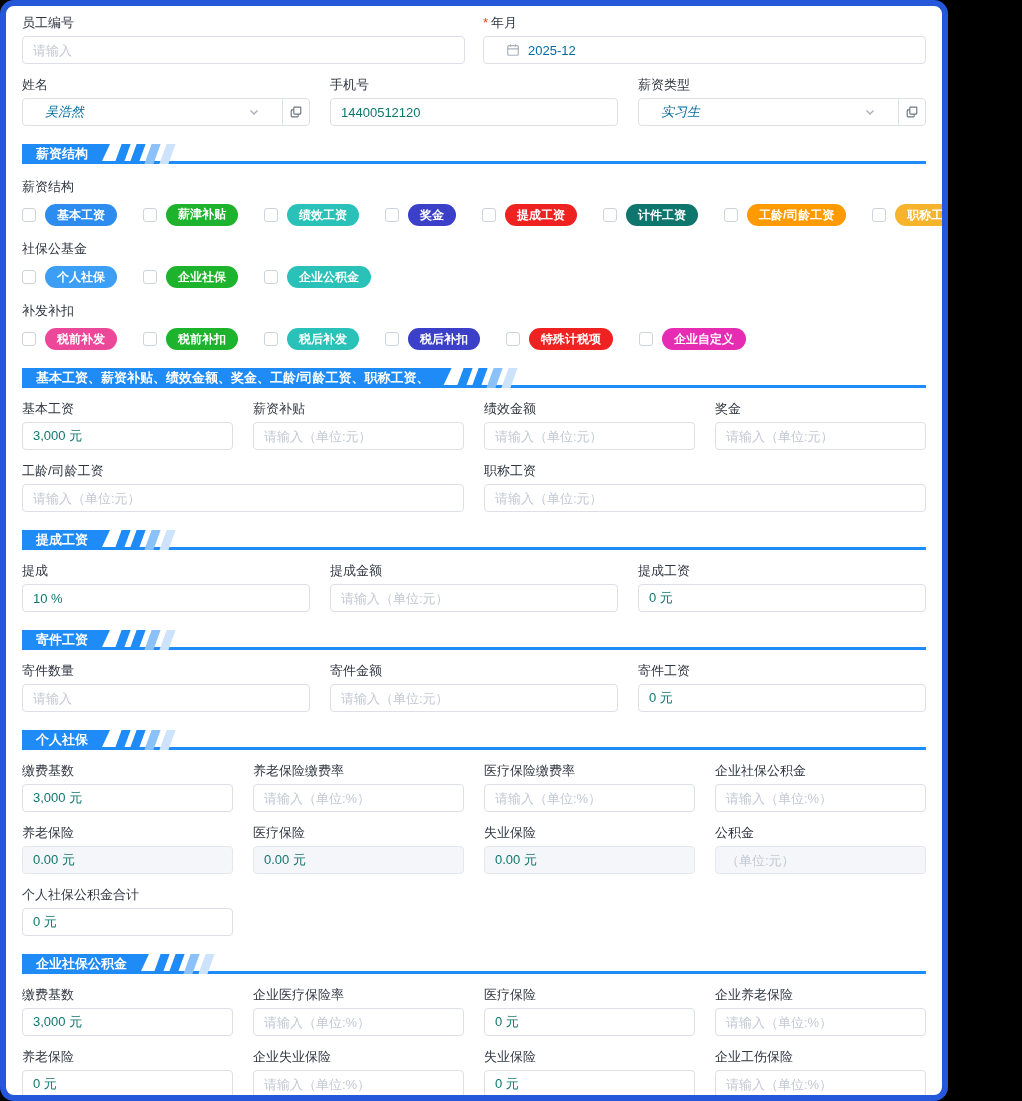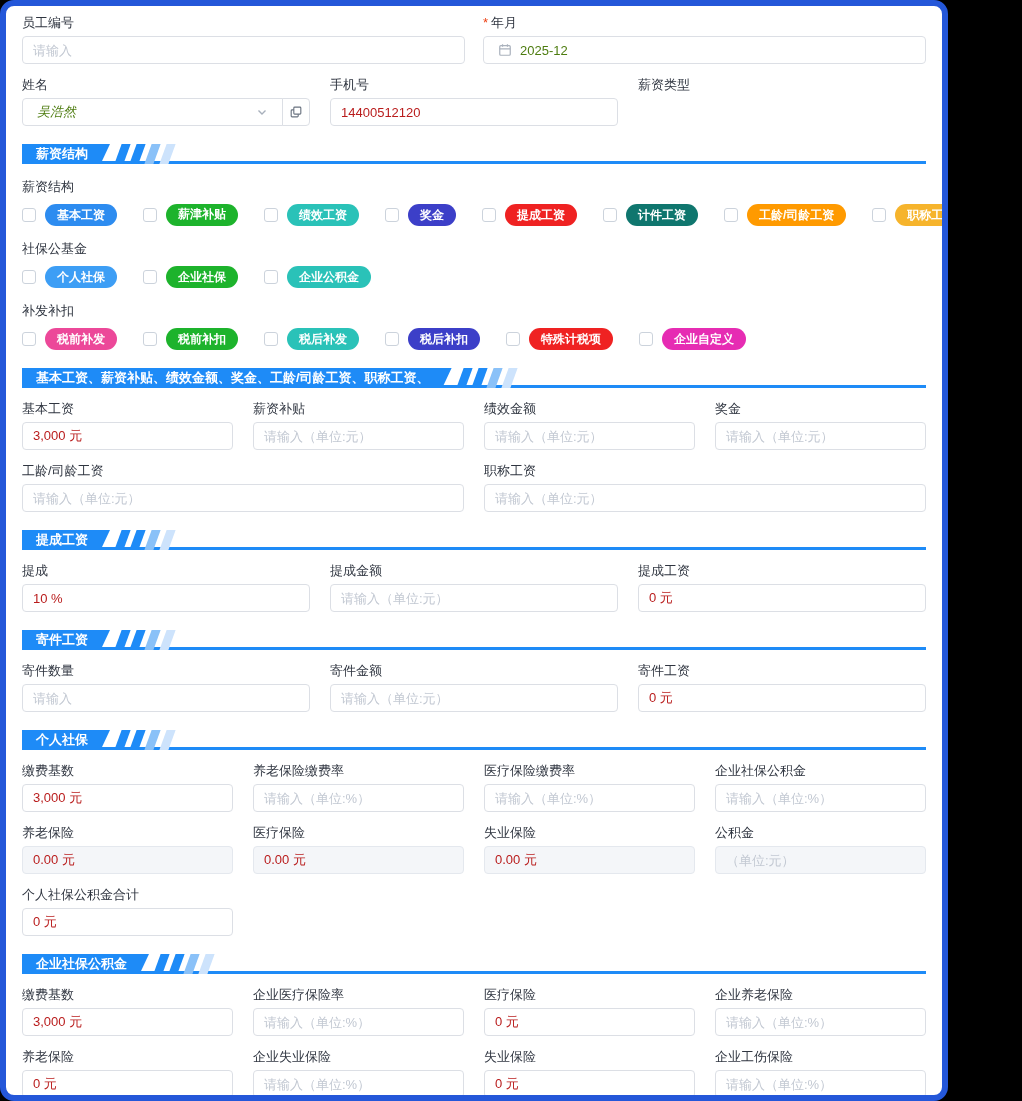--- a/index.html
+++ b/index.html
@@ -4,25 +4,25 @@
 <style>
   * { box-sizing: border-box; margin: 0; padding: 0; }
   html,body { background:#000; }
   body { font-family:"Liberation Sans","DejaVu Sans",sans-serif; }
   .page { position:relative; width:948px; height:1101px; background:#000; }
   .frame { position:absolute; inset:0; background:#fff; border:6px solid #2457d9; border-radius:14px; padding:8px 16px 0; overflow:hidden; }
 
   .field-label { font-size:13px; color:#2f3540; line-height:18px; margin-bottom:4px; white-space:nowrap; }
   .req { color:#ed4014; margin-right:3px; }
 
-  .ipt { display:block; width:100%; height:28px; border:1px solid #dcdfe5; border-radius:4px; padding:0 10px; font-size:13px; color:#b91c1c; background:#fff; outline:none; font-family:inherit; }
+  .ipt { display:block; width:100%; height:28px; border:1px solid #dcdfe5; border-radius:4px; padding:0 10px; font-size:13px; color:#0f766e; background:#fff; outline:none; font-family:inherit; }
   .ipt::placeholder { color:#c2c8d2; }
   .ipt.disabled { background:#f4f6f9; border-color:#e4e8ee; }
 
-  .fake { display:flex; align-items:center; height:28px; border:1px solid #dcdfe5; border-radius:4px; padding:0 14px; font-size:13px; color:#4d7c0f; background:#fff; cursor:pointer; }
+  .fake { display:flex; align-items:center; height:28px; border:1px solid #dcdfe5; border-radius:4px; padding:0 22px; font-size:13px; color:#0369a1; background:#fff; cursor:pointer; }
   .fake .txt { flex:1; }
   .select-group { display:flex; }
   .select { flex:1; border-radius:4px 0 0 4px;font-style:italic; }
   .copy-btn { width:28px; height:28px; flex:none; border:1px solid #dcdfe5; border-radius:0 4px 4px 0; margin-left:-1px; display:flex; align-items:center; justify-content:center; background:#fff; cursor:pointer; }
   .cal-icon { margin-right:8px; display:flex; }
 
   .banner { display:flex; align-items:stretch; height:20px; border-bottom:3px solid #1e8bf7; margin-top:18px; }
   .banner-label { background:#1e8bf7; color:#fff; font-size:13px; font-weight:bold; line-height:20px; padding:0 22px 0 14px; clip-path:polygon(0 0,100% 0,calc(100% - 8px) 100%,0 100%); white-space:nowrap; }
   .stripes { display:flex; gap:6px; margin-left:8px; }
   .stripe { width:9px; height:20px; transform:skewX(-20deg); }
@@ -89,20 +89,38 @@
               </span>
         </div>
       </div>
     </div>
     <div class="field">
       <div class="field-label">手机号</div>
       <input class="ipt" value="14400512120" style="">
     </div>
     <div class="field">
       <div class="field-label">薪资类型</div>
+      <div class="select-group">
+        <div class="fake select">
+          <span class="txt">实习生</span>
+          <span>
+                <svg width="12" height="12" viewBox="0 0 12 12" fill="none" stroke="#a8b0bc" stroke-width="1.4">
+                  <polyline points="2.5,4.5 6,8 9.5,4.5"></polyline>
+                </svg>
+              </span>
+        </div>
+        <div class="copy-btn">
+          <span>
+                <svg width="14" height="14" viewBox="0 0 16 16" fill="none" stroke="#6a7380" stroke-width="1.3">
+                  <rect x="5.5" y="2.5" width="8" height="8" rx="1"></rect>
+                  <path d="M10.5 10.5v2a1 1 0 0 1-1 1h-6a1 1 0 0 1-1-1v-6a1 1 0 0 1 1-1h2"></path>
+                </svg>
+              </span>
+        </div>
+      </div>
     </div>
   </div>
 
   <div class="banner">
     <div class="banner-label">薪资结构</div>
     <div class="stripes">
           <div class="stripe st-a"></div>
           <div class="stripe st-a"></div>
           <div class="stripe st-b"></div>
           <div class="stripe st-c"></div>

